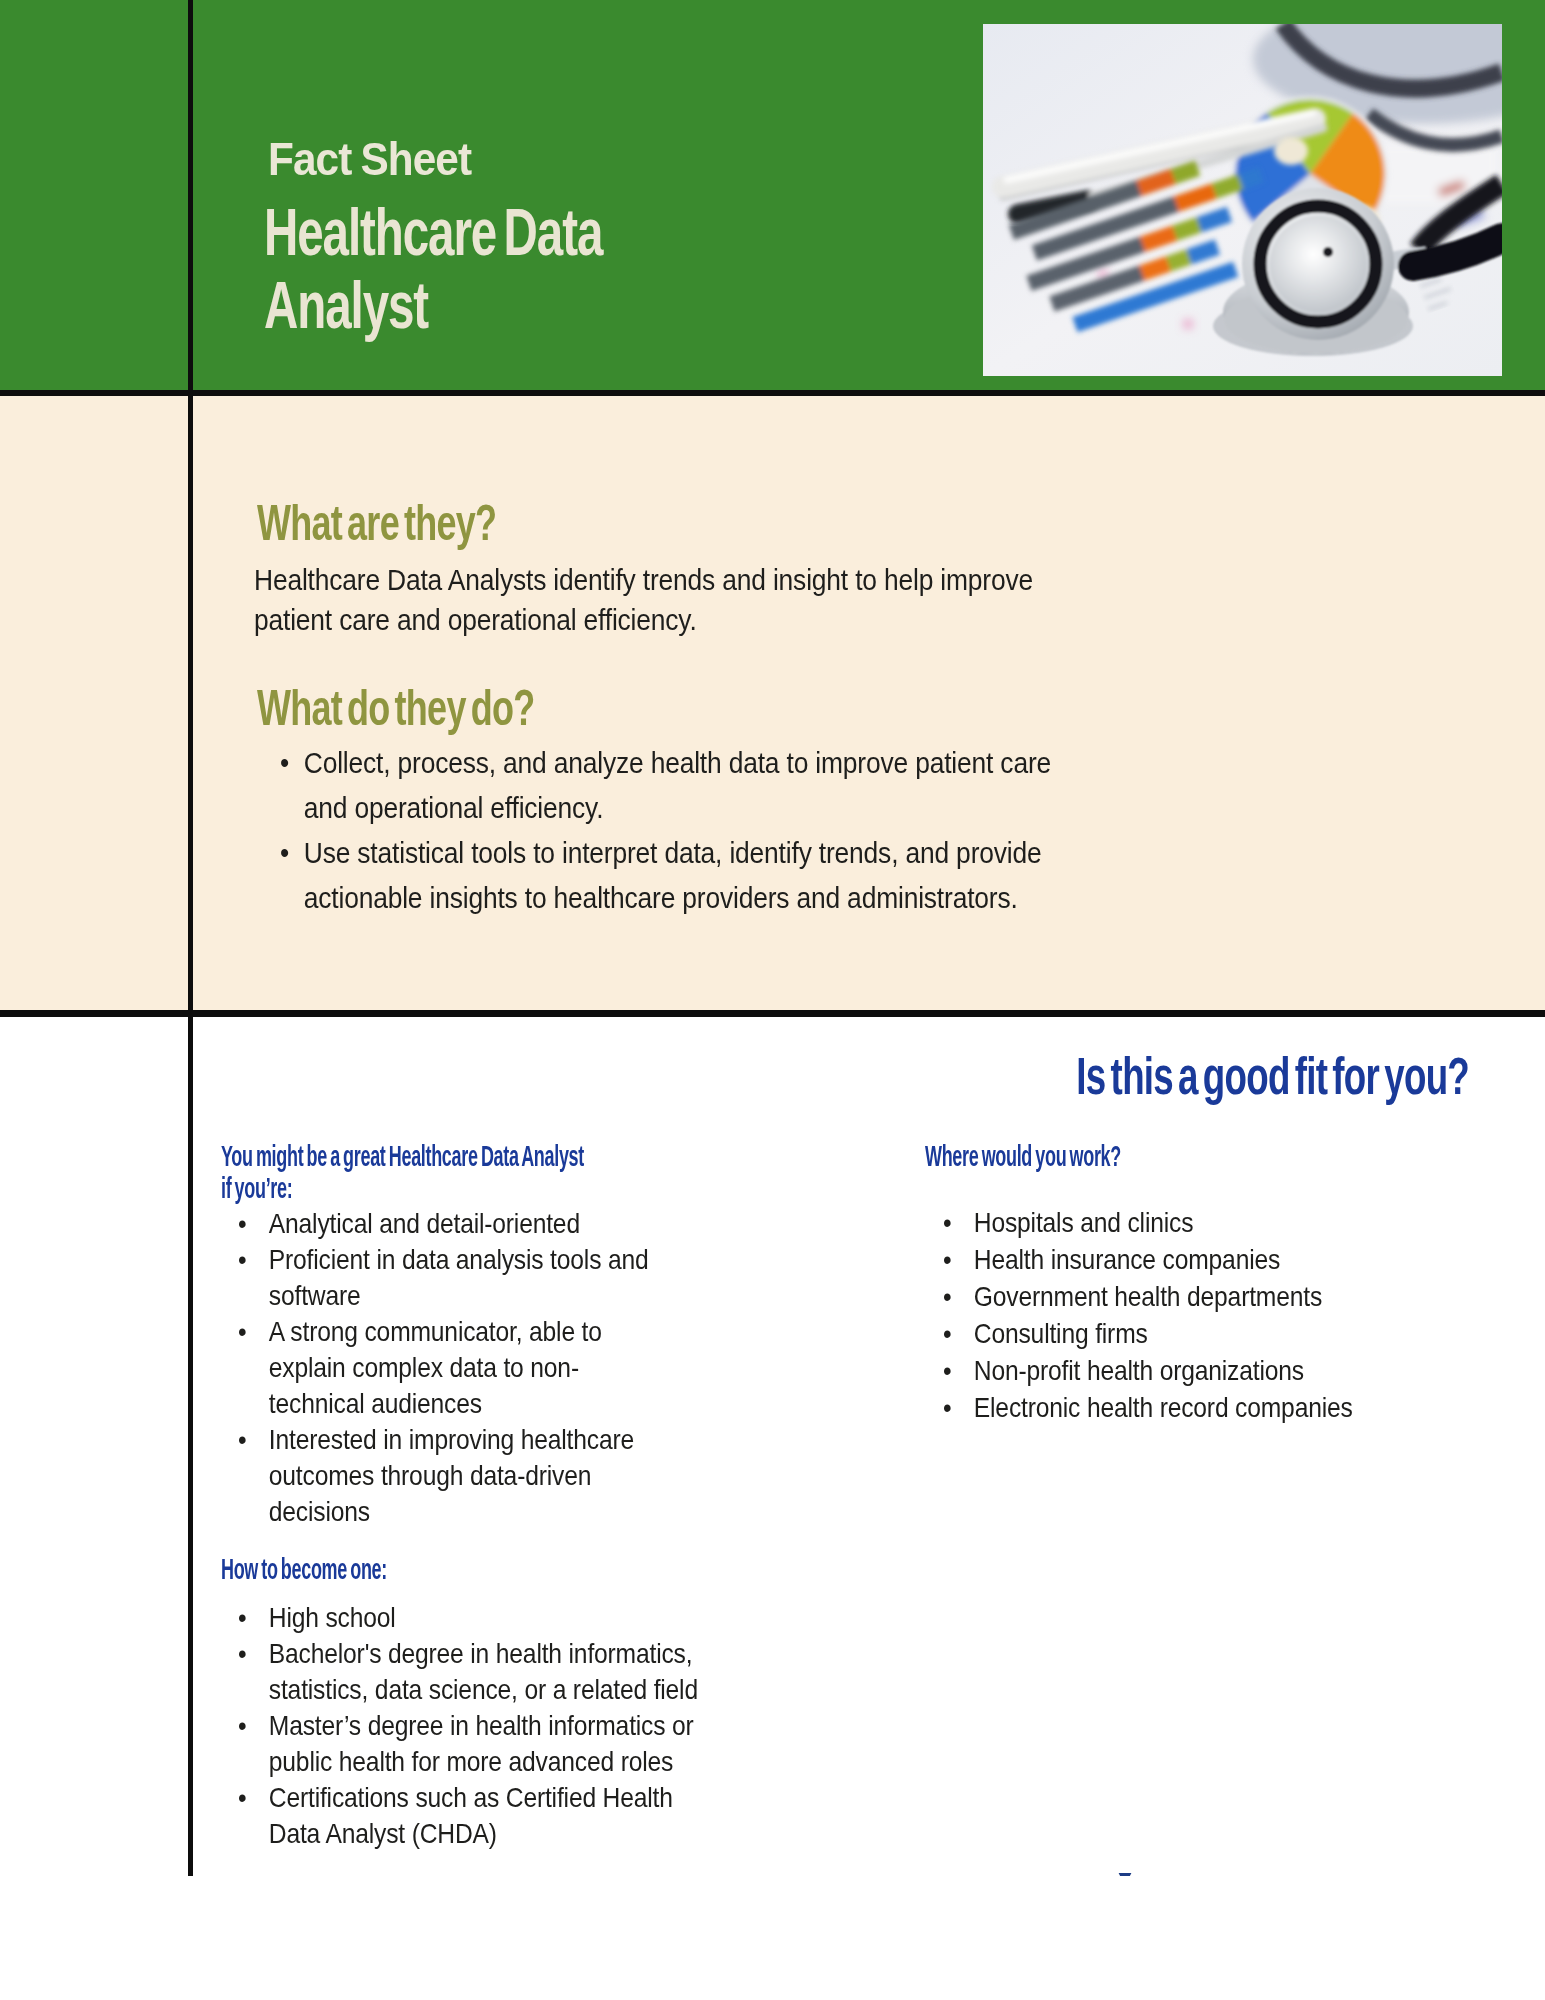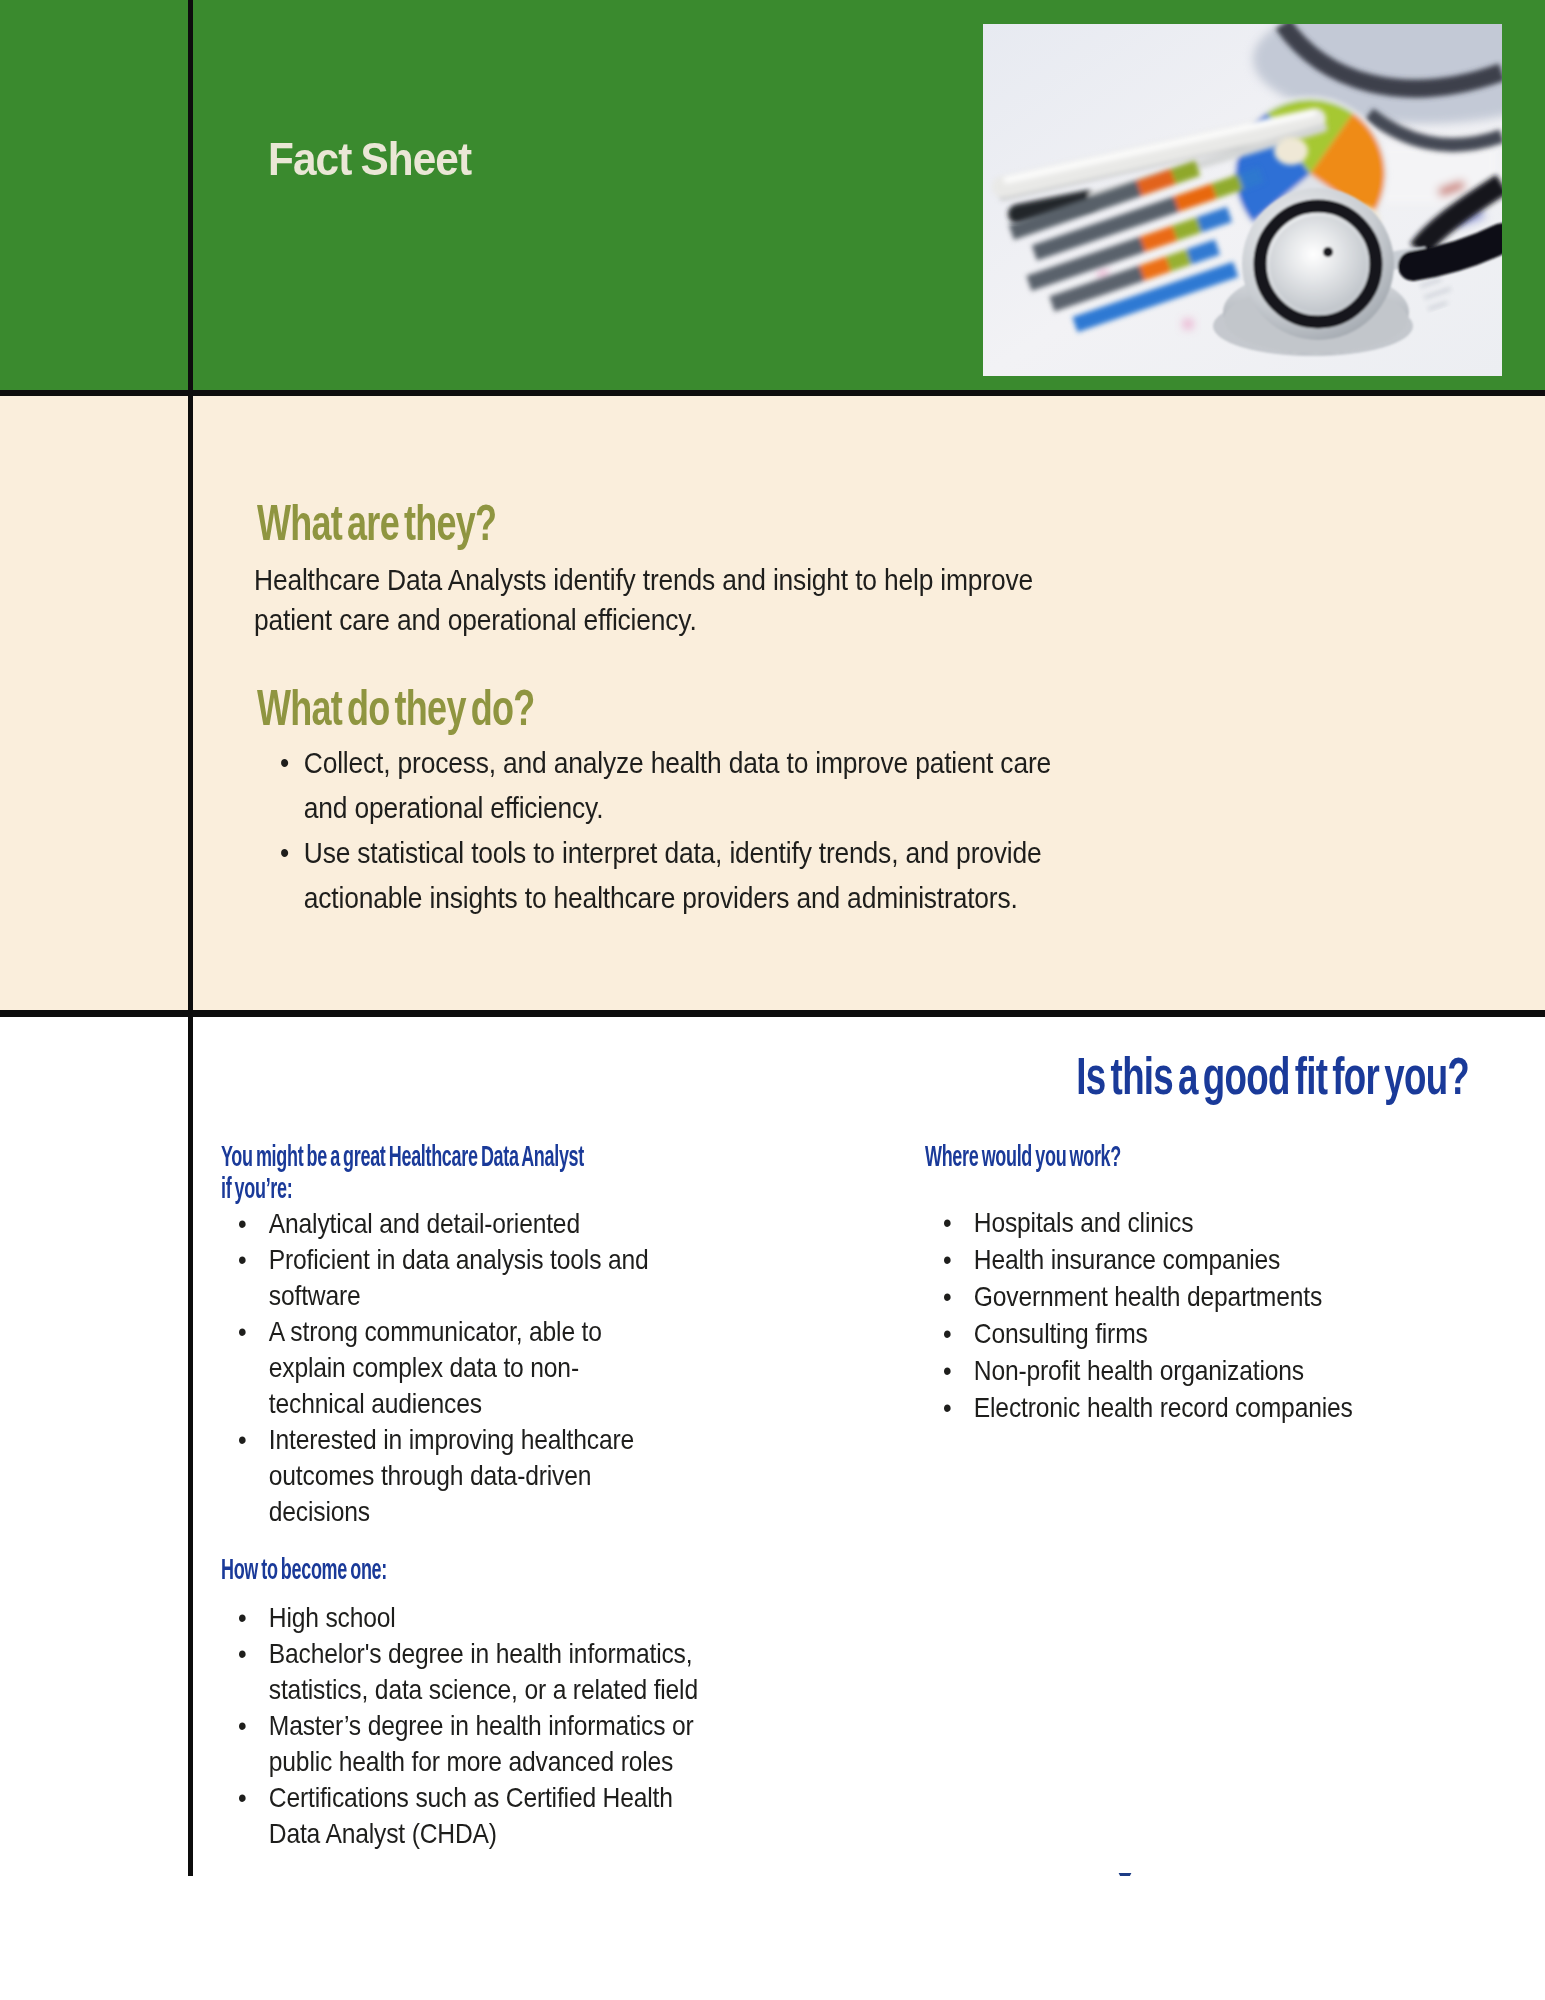--- a/index.html
+++ b/index.html
@@ -63,20 +63,24 @@
 
 <div class="page">
 
   <div class="band-green"></div>
   <div class="band-cream"></div>
   <div class="hline one"></div>
   <div class="hline two"></div>
   <div class="vline"></div>
 
   <div class="kicker sx90 nw">Fact Sheet</div>
+  <div class="main-title">
+    <div class="sx72 nw">Healthcare Data</div>
+    <div class="sx72 nw">Analyst</div>
+  </div>
 
   <div class="photo">
     <svg width="519" height="352" viewBox="0 0 519 352" xmlns="http://www.w3.org/2000/svg">
       <defs>
         <linearGradient id="paper" x1="0" y1="0" x2="1" y2="1">
           <stop offset="0" stop-color="#e7eaf1"></stop>
             <stop offset=".5" stop-color="#f2f2f5"></stop>
             <stop offset="1" stop-color="#eceef2"></stop>
         </linearGradient>
         <radialGradient id="chrome" cx=".4" cy=".35" r=".8">

